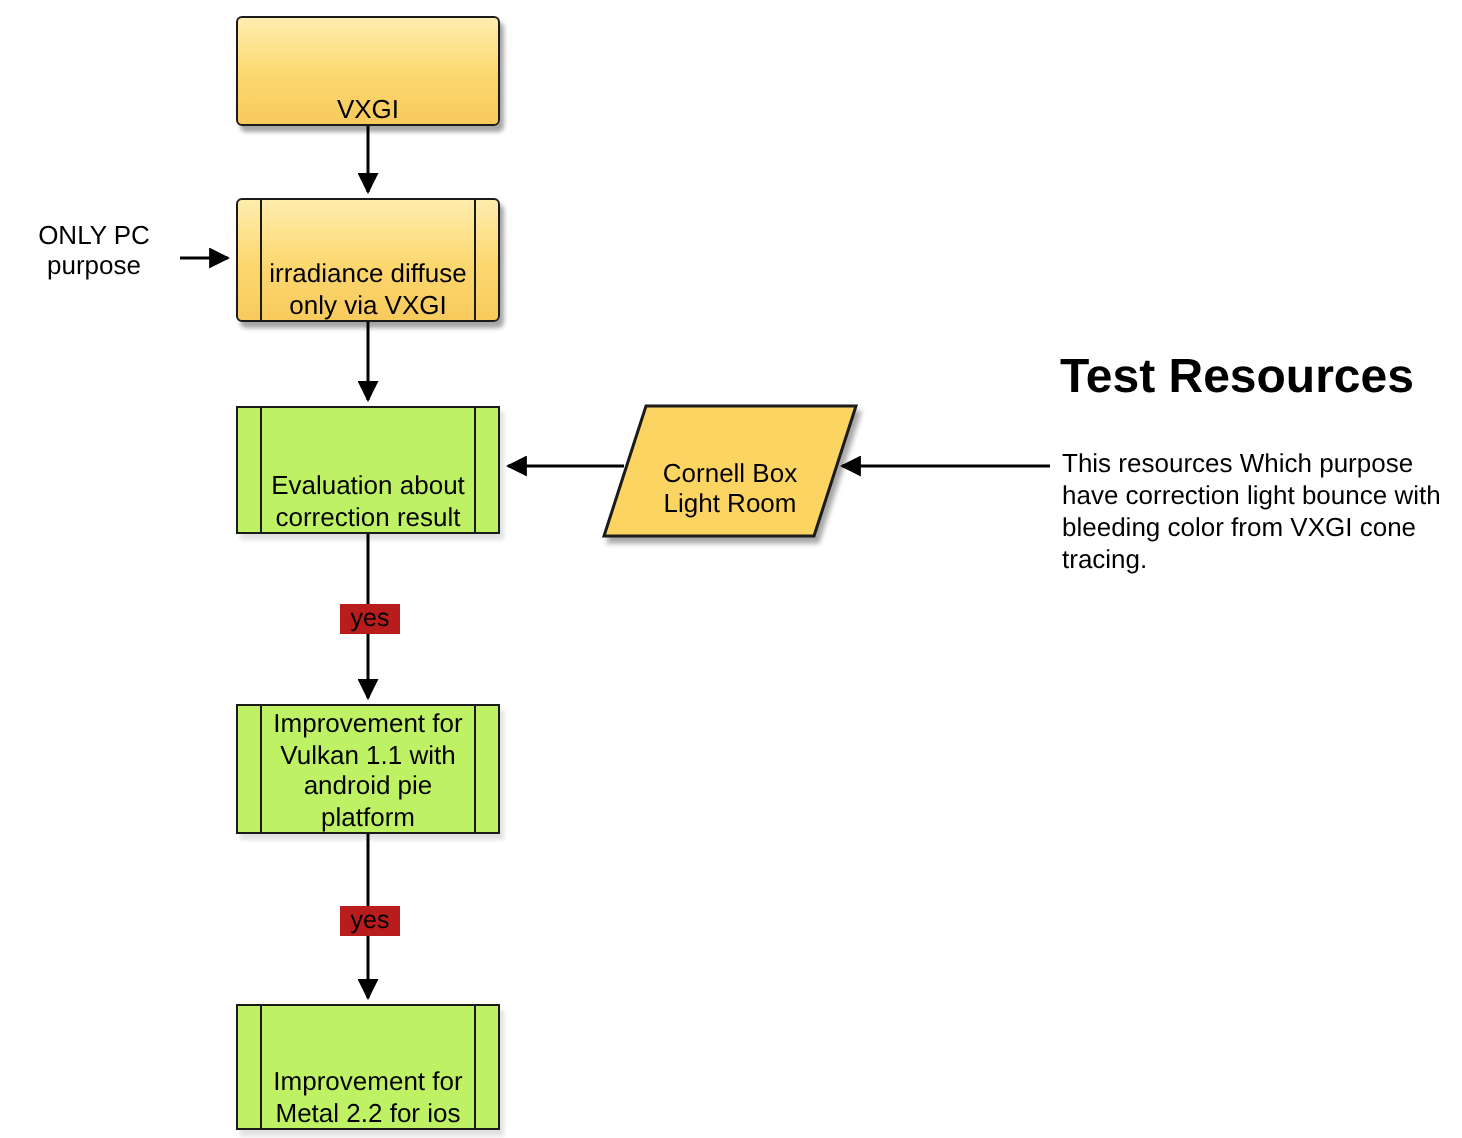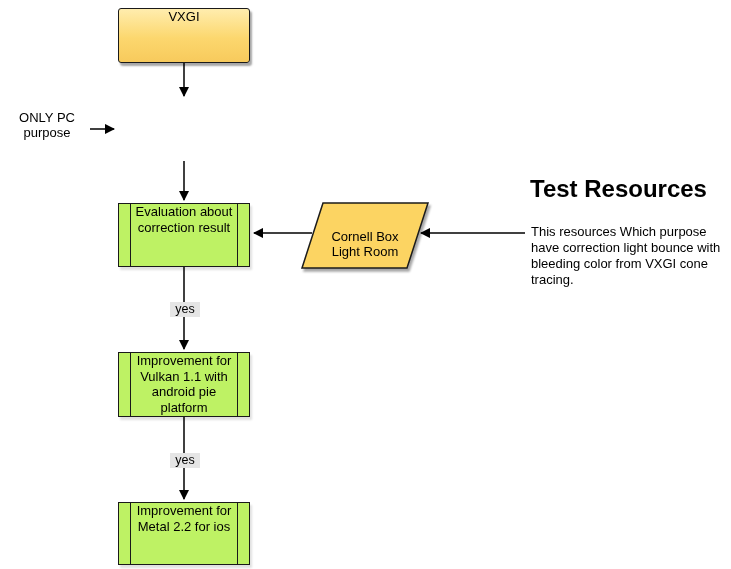--- a/index.html
+++ b/index.html
@@ -15,21 +15,21 @@
   .layer {
     position: absolute;
     left: 0; top: 0;
   }
   
   .node {
     position: absolute;
     box-sizing: border-box;
     border: 1.5px solid #1a1a1a;
     display: flex;
-    align-items: flex-start;
+    align-items: flex-end;
     justify-content: center;
     text-align: center;
     font-size: 13px;
     line-height: 15.5px;
     z-index: 2;
   }
   .node .label { white-space: pre-line; position: relative; z-index: 2; }
   .node.yellow {
     background: linear-gradient(180deg, #ffedae 0%, #fcd76e 55%, #f7ca5c 100%);
     border-radius: 3px;
@@ -64,21 +64,21 @@
   .float-text {
     position: absolute;
     white-space: pre-line;
     z-index: 2;
   }
   #only-pc {
     left: 6px; top: 110px; width: 82px;
     text-align: center; font-size: 13px; line-height: 15px;
   }
   .yes-label {
-    background: #e5e5e5;
+    background: #b91c1c;
     text-align: center;
     font-size: 12.5px;
     line-height: 13px;
     padding: 1px 2px;
   }
   #yes-1 { left: 170px; top: 302px; width: 26px; }
   #yes-2 { left: 170px; top: 453px; width: 26px; }
   #note-title {
     left: 530px; top: 176px;
     font-size: 24px; line-height: 26px; font-weight: bold;
@@ -113,20 +113,25 @@
     <line x1="184" y1="417" x2="184" y2="499" stroke="#000" stroke-width="1.5" marker-end="url(#arrowhead)"></line>
     <line x1="90" y1="129" x2="114" y2="129" stroke="#000" stroke-width="1.5" marker-end="url(#arrowhead)"></line>
     <line x1="312" y1="233" x2="254" y2="233" stroke="#000" stroke-width="1.5" marker-end="url(#arrowhead)"></line>
     <line x1="525" y1="233" x2="421" y2="233" stroke="#000" stroke-width="1.5" marker-end="url(#arrowhead)"></line>
   </svg>
 
   <div class="node yellow" id="node-vxgi">
     <span class="label">VXGI</span>
   </div>
 
+  <div class="node yellow" id="node-irradiance">
+    <span class="side-bars"></span>
+    <span class="label">irradiance diffuse
+only via VXGI</span>
+  </div>
 
   <div class="node white" id="node-evaluation">
     <span class="side-bars"></span>
     <span class="label">Evaluation about
 correction result</span>
   </div>
 
   <div id="cornell-label">Cornell Box
 Light Room</div>
 

